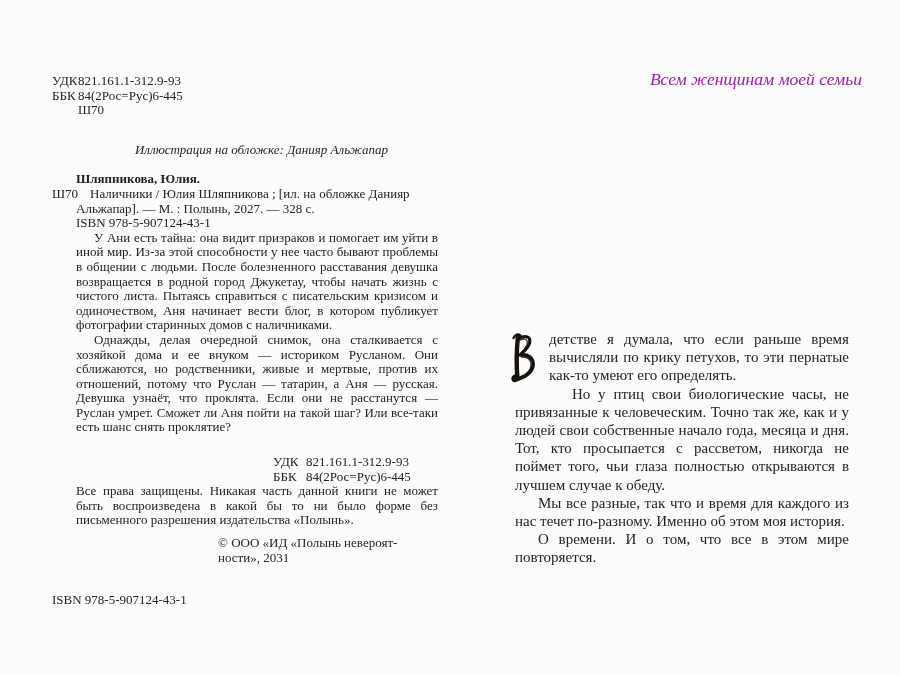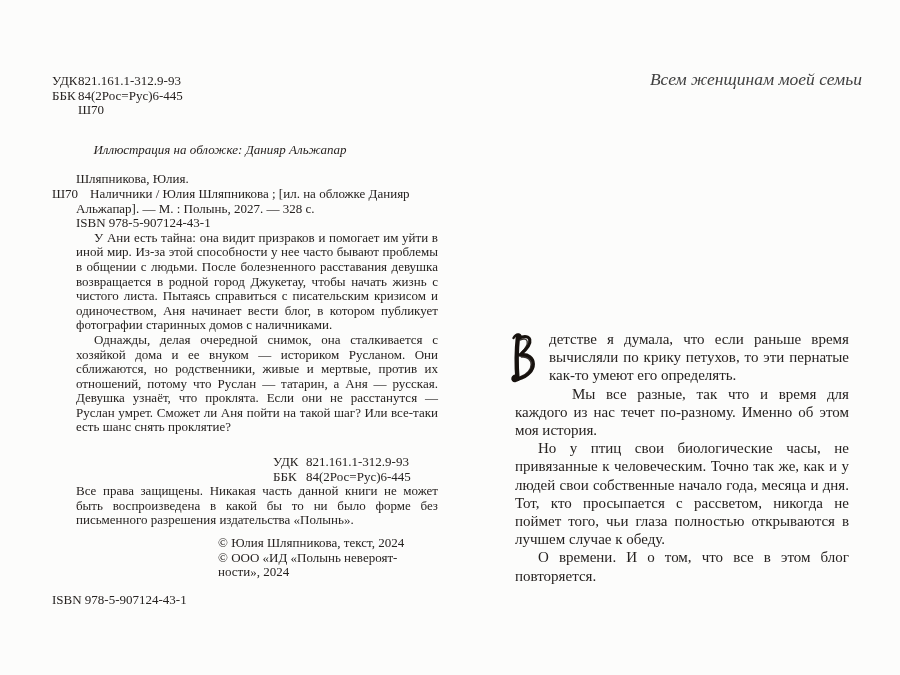--- a/index.html
+++ b/index.html
@@ -6,37 +6,37 @@
   body{
     width:900px;height:675px;position:relative;overflow:hidden;
     background:#fcfcfb;color:#262220;
     font-family:"Liberation Serif","DejaVu Serif",serif;
     -webkit-font-smoothing:antialiased;
   }
   .page{position:absolute;}
   
   .left-page{left:52px;top:74px;width:386px;font-size:13px;line-height:14.6px;}
   .udk-row .lbl{display:inline-block;width:26px;}
-  .credit{margin-top:25px;padding-right:50px;text-align:center;font-style:italic;}
+  .credit{margin-top:25px;padding-right:50px;text-align:right;font-style:italic;}
   .card{margin-left:24px;margin-top:15px;}
-  .author{font-weight:normal;}
+  .author{font-weight:bold;}
   .desc{position:relative;text-indent:14px;}
   .desc .hang{position:absolute;left:-24px;top:0;text-indent:0;}
   .card p{margin:0;}
   .ann{margin-top:1px;text-align:justify;text-indent:18px;}
   .udk-footer{margin-left:197px;margin-top:20px;}
   .udk-footer .lbl{display:inline-block;width:33px;}
   .rights{margin-top:10px;text-align:justify;}
   .agent{margin-top:6px;font-weight:bold;text-align:justify;}
   .copyrights{margin-left:142px;margin-top:8px;}
   .isbn-bottom{position:absolute;left:0;top:519px;}
   
   .right-page{left:515px;top:70px;width:334px;font-size:15px;line-height:18.2px;}
   .dedication{position:absolute;top:0;left:0;width:347px;text-align:right;
-    font-style:italic;font-size:17.5px;color:#404040;}
+    font-style:italic;font-size:17.5px;color:#a21caf;}
   .body-text{margin-top:260px;}
   .body-text p{margin:0;text-align:justify;}
   .body-text p.indent{text-indent:23px;}
   .dropcap{float:left;width:37px;height:53px;margin:2px 2px 0 -5px;}
   .dropcap svg{display:block;}
 </style>
 </head>
 <body>
 
 <div>
@@ -74,23 +74,22 @@
           <span class="lbl">УДК</span><span>821.161.1-312.9-93</span>
         </div>
         <div>
           <span class="lbl">ББК</span><span>84(2Рос=Рус)6-445</span>
         </div>
       </div>
 
       <p class="rights">Все права защищены. Никакая часть данной книги не может быть воспроизведена в какой бы то ни было форме без письменного разрешения издательства «Полынь».</p>
 
       <div class="copyrights">
-        <div>© Юлия Шляпникова, текст, 2024</div>
         <div>© ООО «ИД «Полынь невероят-</div>
-        <div>ности», 2024</div>
+        <div>ности», 2031</div>
       </div>
     </div>
 
     <div class="isbn-bottom">ISBN 978-5-907124-43-1</div>
   </section>
 
   <section class="page right-page">
 
     <div class="dedication">Всем женщинам моей семьи</div>
 
@@ -103,19 +102,19 @@
               <path d="M3.5 6 C6 1.5 11 1.5 10.5 5" stroke-width="2.4"></path>
               <path d="M9 6 C21 1 25 10 11 22" stroke-width="3.2"></path>
               <path d="M10 23 C27 20 29 42 8 47" stroke-width="3.4"></path>
               <path d="M7.5 47 C4 50.5 1.5 46.5 4.5 44.5" stroke-width="3.8"></path>
               <path d="M10 8 C18 4.5 20.5 11 12 20" stroke-width="1.4" opacity="0.85"></path>
               <path d="M11.5 25 C24 23.5 25.5 40 10 45" stroke-width="1.6" opacity="0.85"></path>
             </g>
           </svg>
         </span><span>детстве я думала, что если раньше время вычисляли по крику петухов, то эти пернатые как-то умеют его определять.</span>
       </p>
+      <p class="indent">Но у птиц свои биологические часы, не привязанные к человеческим. Точно так же, как и у людей свои собственные начало года, месяца и дня. Тот, кто просыпается с рассветом, никогда не поймет того, чьи глаза полностью открываются в лучшем случае к обеду.</p>
       <p class="indent">Мы все разные, так что и время для каждого из нас течет по-разному. Именно об этом моя история.</p>
-      <p class="indent">Но у птиц свои биологические часы, не привязанные к человеческим. Точно так же, как и у людей свои собственные начало года, месяца и дня. Тот, кто просыпается с рассветом, никогда не поймет того, чьи глаза полностью открываются в лучшем случае к обеду.</p>
-      <p class="indent">О времени. И о том, что все в этом блог повторяется.</p>
+      <p class="indent">О времени. И о том, что все в этом мире повторяется.</p>
     </div>
   </section>
 
 </div>
 
 </body></html>

